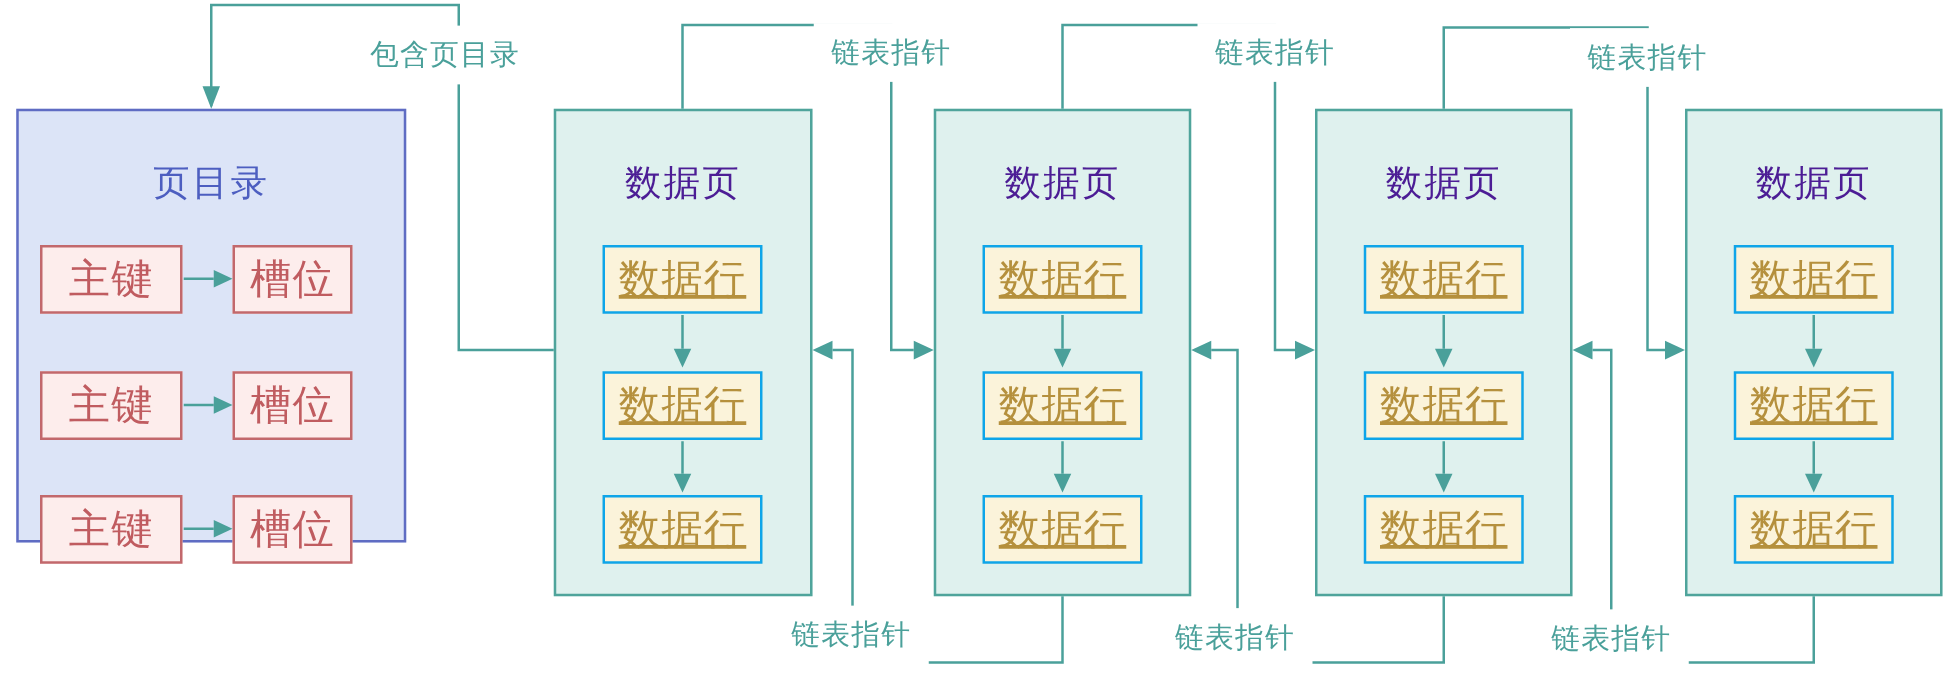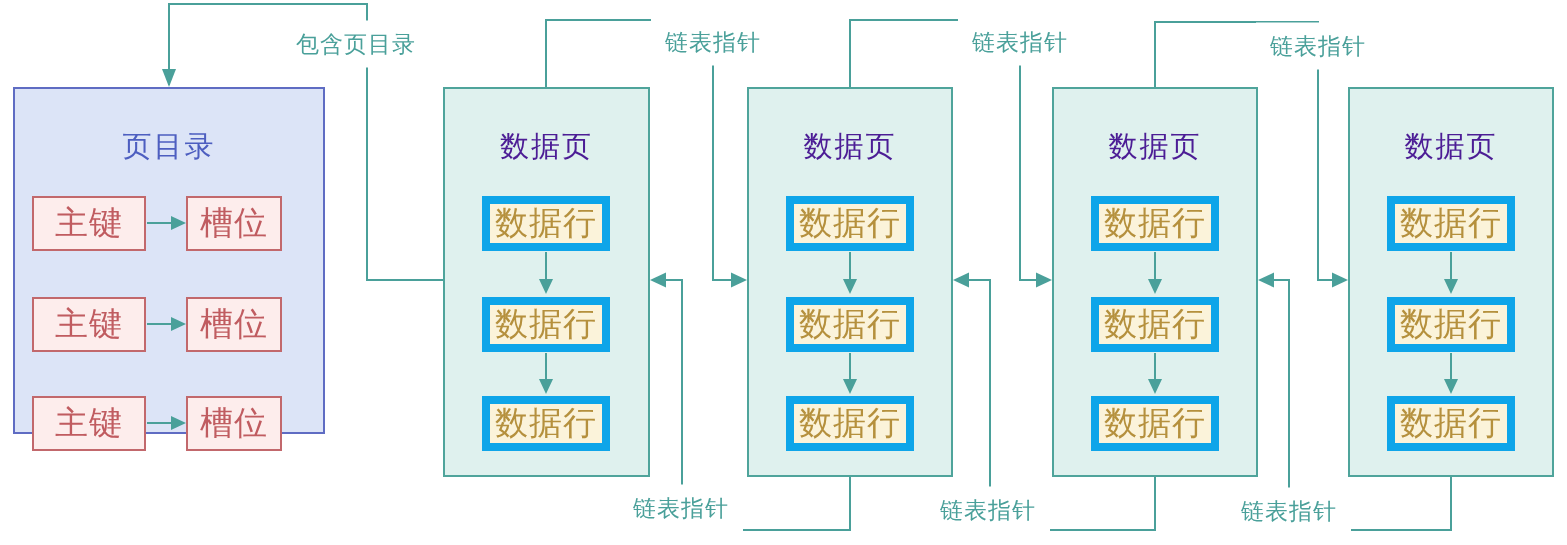--- a/index.html
+++ b/index.html
@@ -43,22 +43,22 @@
   }
   .pink {
     background: #FDEDEC; border: 2px solid #C2686C; color: #C05C60;
     height: 55px;
   }
   .key-box  { left: 32px;  width: 114px; }
   .slot-box { left: 186px; width: 96px; }
   .row-t1 { top: 196px; } .row-t2 { top: 297px; } .row-t3 { top: 396px; }
 
   .yellow {
-    background: #FBF3DA; border: 8px solid #0ea5e9; color: #B5903D;
-    width: 128px; height: 55px;
+    background: #FBF3DA; border: 2px solid #0ea5e9; color: #B5903D;
+    width: 128px; height: 55px; text-decoration: underline;
   }
   .yc1 { left: 482px; } .yc2 { left: 786px; } .yc3 { left: 1091px; } .yc4 { left: 1387px; }
 
   
   .wires {
     position: absolute; left: 0; top: 0; z-index: 2; pointer-events: none;
   }
 
   
   .lbl {

